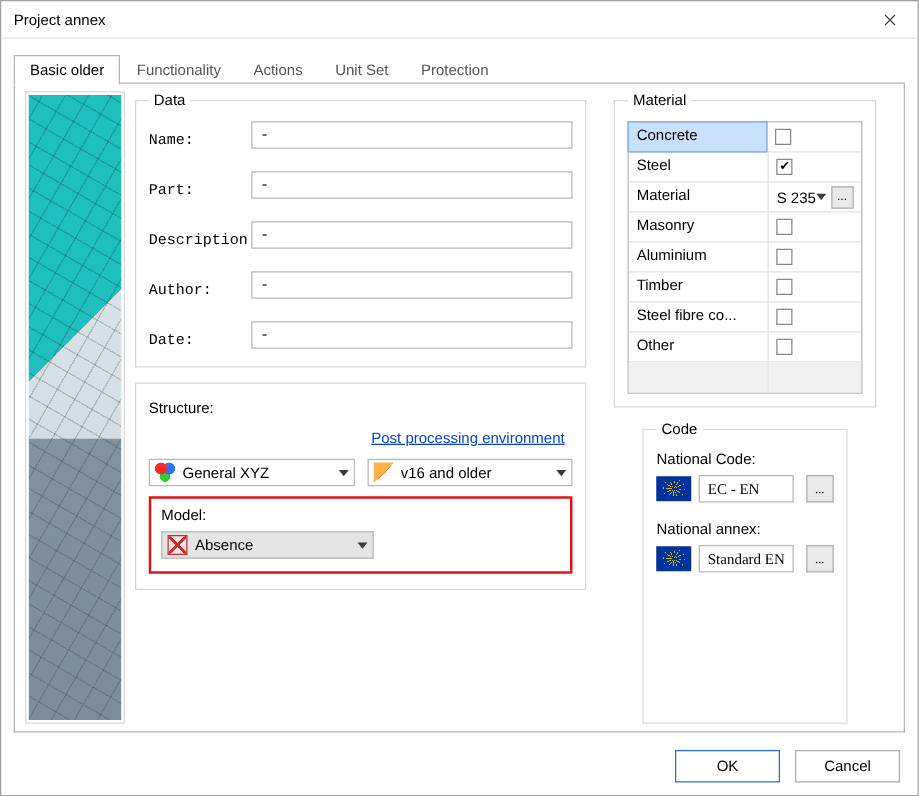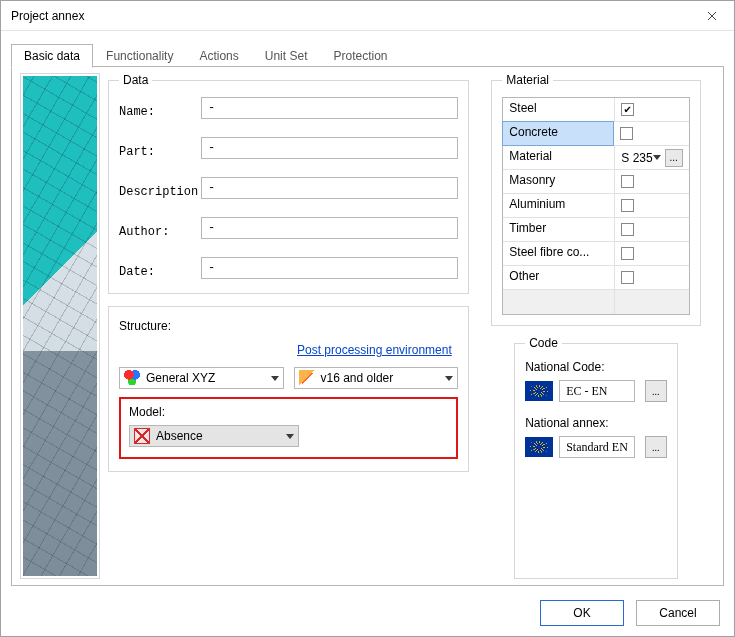--- a/index.html
+++ b/index.html
@@ -360,21 +360,21 @@
   <div class="close">
     <svg width="10" height="10" viewBox="0 0 10 10">
       <path d="M1 1 L9 9 M9 1 L1 9" stroke="currentColor" stroke-width="1"></path>
     </svg>
   </div>
 </div>
 
 <div class="content">
 
   <div class="tabs">
-    <div class="tab active">Basic data</div>
+    <div class="tab active">Basic older</div>
     <div class="tab">Functionality</div>
     <div class="tab">Actions</div>
     <div class="tab">Unit Set</div>
     <div class="tab">Protection</div>
   </div>
 
   <div class="tab-body">
 
     <div class="left-img">
       <div class="preview"></div>
@@ -436,30 +436,30 @@
       </div>
 
     </div>
 
     <div class="right-col">
 
       <fieldset>
         <legend>Material</legend>
         <div class="mat-table">
 
-          <div class="mat-row">
-            <div class="mat-cell-name">Steel</div>
-            <div class="mat-cell-val">
-                <span class="chk checked"></span>
-              </div>
-          </div>
           <div class="mat-row sel">
             <div class="mat-cell-name">Concrete</div>
             <div class="mat-cell-val">
                 <span class="chk"></span>
+              </div>
+          </div>
+          <div class="mat-row">
+            <div class="mat-cell-name">Steel</div>
+            <div class="mat-cell-val">
+                <span class="chk checked"></span>
               </div>
           </div>
           <div class="mat-row">
             <div class="mat-cell-name">Material</div>
             <div class="mat-cell-val">
               <span>S 235</span>
               <span class="mat-dd-caret"></span>
               <span class="ell-btn">...</span>
             </div>
           </div>

